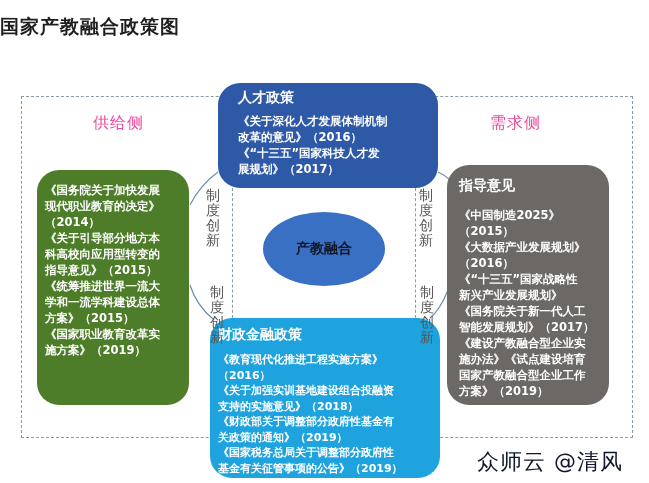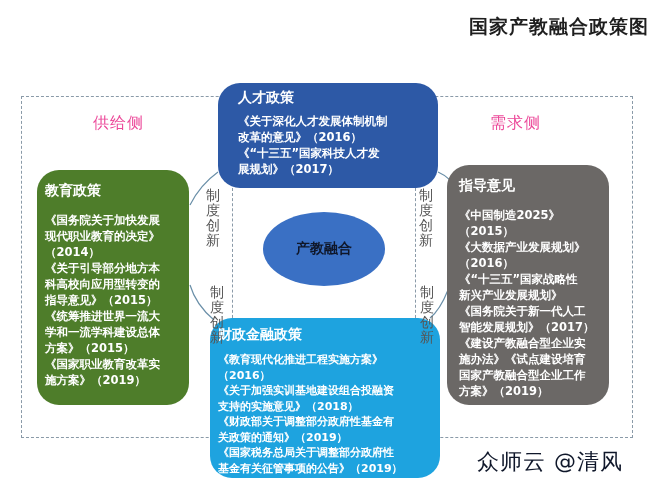--- a/index.html
+++ b/index.html
@@ -1,18 +1,18 @@
 <!DOCTYPE html>
 <html><head>
 <meta charset="utf-8">
 <style>
   html, body { margin:0; padding:0; }
   body { width:649px; height:483px; background:#ffffff; position:relative; overflow:hidden;
          font-family:"DejaVu Sans", "Liberation Sans", sans-serif; }
-  .title { position:absolute; left:0; width:649px; top:14px; text-align:right;
+  .title { position:absolute; left:0; width:649px; top:14px; text-align:left;
            font-size:19px; font-weight:bold; color:#1e1e1e; letter-spacing:1px; }
   .outer-frame { position:absolute; left:21px; top:96px; width:612px; height:342px;
                  border:1.5px dashed #8a9aa8; box-sizing:border-box; }
   .inner-line { position:absolute; border-left:1.5px dashed #8a9aa8; }
   .side-label { position:absolute; font-size:16px; color:#ec4899; font-family:Liberation Sans, sans-serif; letter-spacing:1px; }
   .box { position:absolute; border-radius:22px; color:#ffffff; box-sizing:border-box; }
   .box .h { font-weight:bold; font-size:14px; }
   .box .t { font-weight:bold; font-size:11.5px; line-height:16px; white-space:pre-line; }
   .talent { left:218px; top:83px; width:220px; height:105px; background:#2d59a6; padding:6px 12px 0 20px; }
   .talent .h { margin-bottom:6px; }
@@ -51,21 +51,20 @@
 
 <div class="box talent">
   <div class="h">人才政策</div>
   <div class="t">《关于深化人才发展体制机制
 改革的意见》（2016）
 《“十三五”国家科技人才发
 展规划》（2017）</div>
 </div>
 
 <div class="box edu">
-  <div class="h">教育政策</div>
   <div class="t">《国务院关于加快发展
 现代职业教育的决定》
 （2014）
 《关于引导部分地方本
 科高校向应用型转变的
 指导意见》（2015）
 《统筹推进世界一流大
 学和一流学科建设总体
 方案》（2015）
 《国家职业教育改革实

